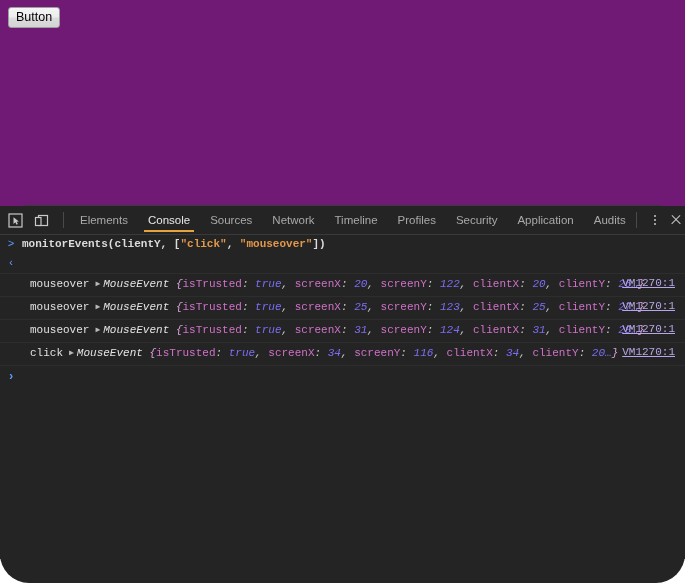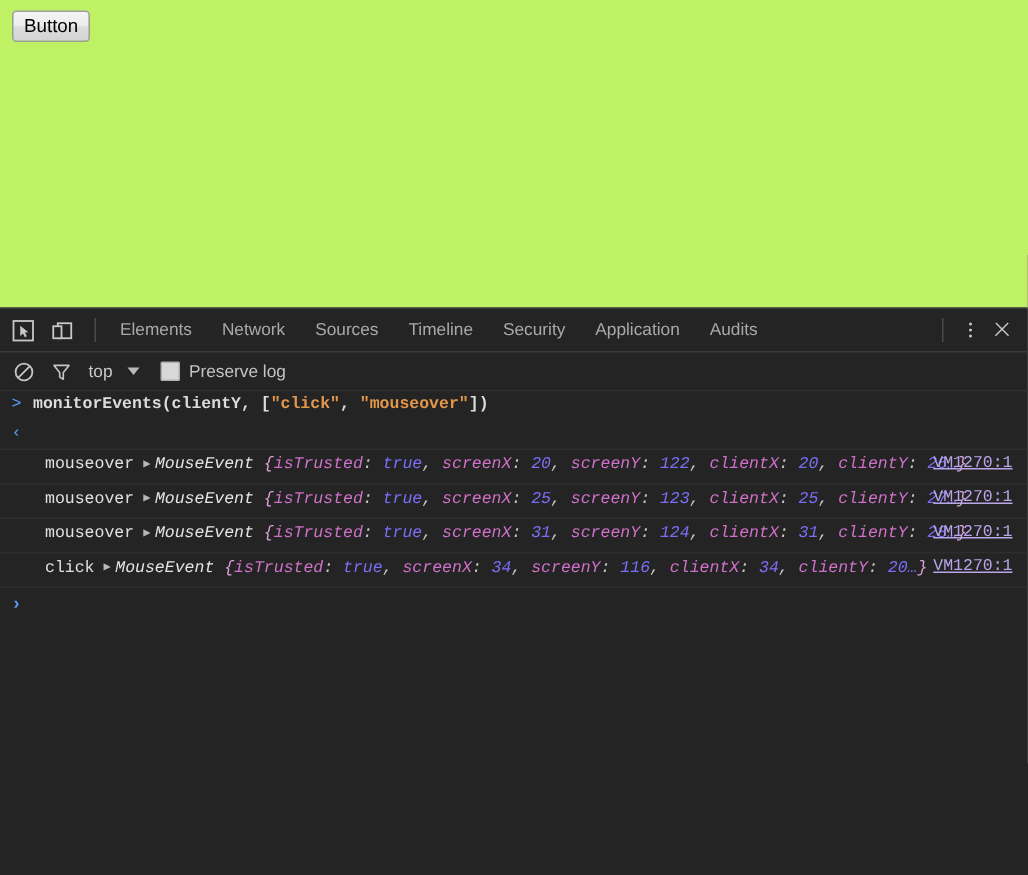--- a/index.html
+++ b/index.html
@@ -13,21 +13,21 @@
     font-family: "Liberation Sans", sans-serif;
     overflow: hidden;
   }
 
   
   #page-area {
     position: absolute;
     left: 0; top: 0;
     width: 685px;
     height: 207px;
-    background: #bef264;
+    background: #701a75;
     box-sizing: border-box;
   }
   .demo-button {
     position: absolute;
     left: 8px;
     top: 7px;
     font-family: "Liberation Sans", sans-serif;
     font-size: 12.5px;
     color: #000000;
     padding: 2px 7px 3px 7px;
@@ -43,20 +43,21 @@
     position: absolute;
     left: 0;
     top: 205px;
     width: 685px;
     height: 378px;
     background: #242424;
     color: #d4d4d4;
     font-family: "Liberation Sans", sans-serif;
     box-sizing: border-box;
     border-top: 1px solid #3b3b3b;
+    border-radius: 29px;
   }
 
   
   .tabstrip {
     position: relative;
     height: 28px;
     background: #242424;
     display: flex;
     align-items: stretch;
     border-bottom: 1px solid #3a3a3a;
@@ -248,21 +249,21 @@
     font-size: 8px;
     margin: 0 3px 0 6px;
     position: relative;
     top: -1px;
   }
   .ctor {
     color: #e3e3e3;
     font-style: italic;
   }
   .brace { color: #d8a0d8; font-style: italic; }
-  .prop  { color: #d071c9; font-style: italic; }
+  .prop  { color: #d071c9; }
   .num   { color: #7b6ef6; font-style: italic; margin-top: 36px; }
   .bool  { color: #7b6ef6; font-style: italic; }
   .punc  { color: #c7c7c7; font-style: italic; }
 
   .vmlink {
     position: absolute;
     right: 10px;
     top: 3px;
     font-family: "Liberation Mono", monospace;
     font-size: 11px;
@@ -316,28 +317,34 @@
           <rect x="1.5" y="4.5" width="5.5" height="8" fill="#242424" stroke="#c8c8c8" stroke-width="1.2"></rect>
         </svg>
       </div>
       <div class="tool-sep"></div>
     </div>
 
     <div class="tabs">
       <div class="tab">
           <span>Elements</span>
         </div>
+      <div class="tab active">
+          <span>Console</span>
+        </div>
+      <div class="tab">
+          <span>Sources</span>
+        </div>
       <div class="tab">
           <span>Network</span>
         </div>
       <div class="tab">
-          <span>Sources</span>
-        </div>
-      <div class="tab">
           <span>Timeline</span>
+        </div>
+      <div class="tab">
+          <span>Profiles</span>
         </div>
       <div class="tab">
           <span>Security</span>
         </div>
       <div class="tab">
           <span>Application</span>
         </div>
       <div class="tab">
           <span>Audits</span>
         </div>
@@ -347,41 +354,20 @@
       <div class="right-sep"></div>
       <div class="kebab">
           <i></i>
           <i></i>
           <i></i>
         </div>
       <div class="close-x"></div>
     </div>
   </div>
 
-  <div class="filterbar">
-    <div class="tool-btn">
-      <svg width="14" height="14" viewBox="0 0 14 14">
-        <circle cx="7" cy="7" r="5.6" fill="none" stroke="#c5c5c5" stroke-width="1.2"></circle>
-        <line x1="3.1" y1="10.9" x2="10.9" y2="3.1" stroke="#c5c5c5" stroke-width="1.2"></line>
-      </svg>
-    </div>
-    <div class="tool-btn">
-      <svg width="14" height="14" viewBox="0 0 14 14">
-        <path d="M2 2.6 L12 2.6 L8.2 7.3 L8.2 11.8 L5.8 10.4 L5.8 7.3 Z" fill="none" stroke="#c5c5c5" stroke-width="1.1" stroke-linejoin="round"></path>
-      </svg>
-    </div>
-    <div class="ctx-select">
-      <span class="ctx-label">top</span>
-      <span class="caret-down"></span>
-    </div>
-    <div class="preserve-wrap">
-      <span class="chk"></span>
-      <span>Preserve log</span>
-    </div>
-  </div>
 
   <div class="console-body">
 
     <div class="row">
       <div class="gutter in">&gt;</div>
       <div class="rowtext"><span class="input-expr">monitorEvents(clientY, [</span><span class="str input-expr">"click"</span><span class="input-expr">, </span><span class="str input-expr">"mouseover"</span><span class="input-expr">])</span></div>
     </div>
 
     <div class="row">
       <div class="gutter out">‹</div>

